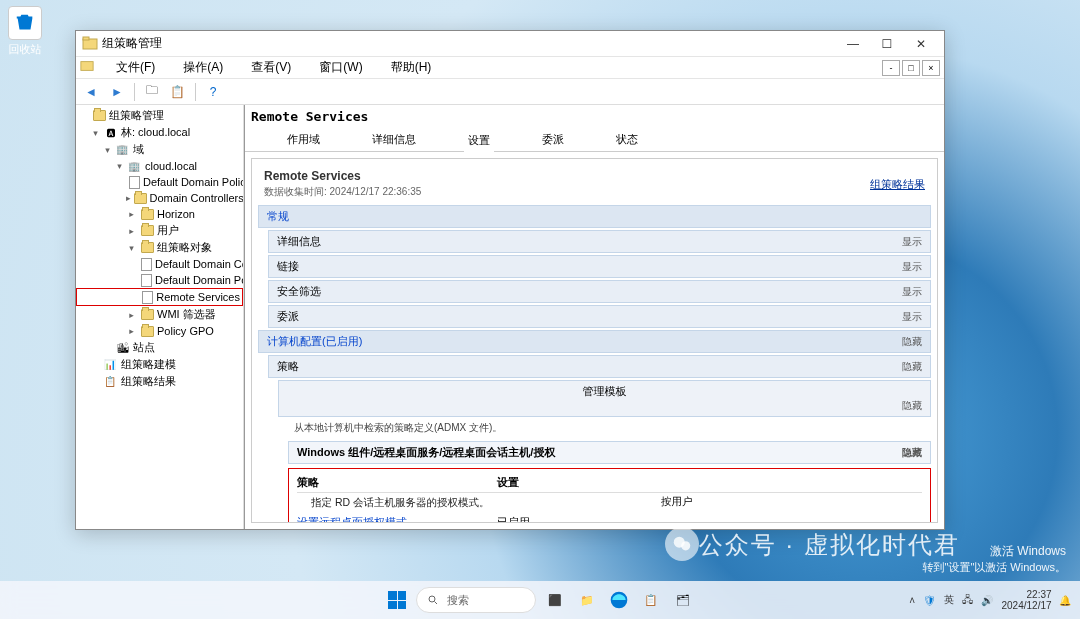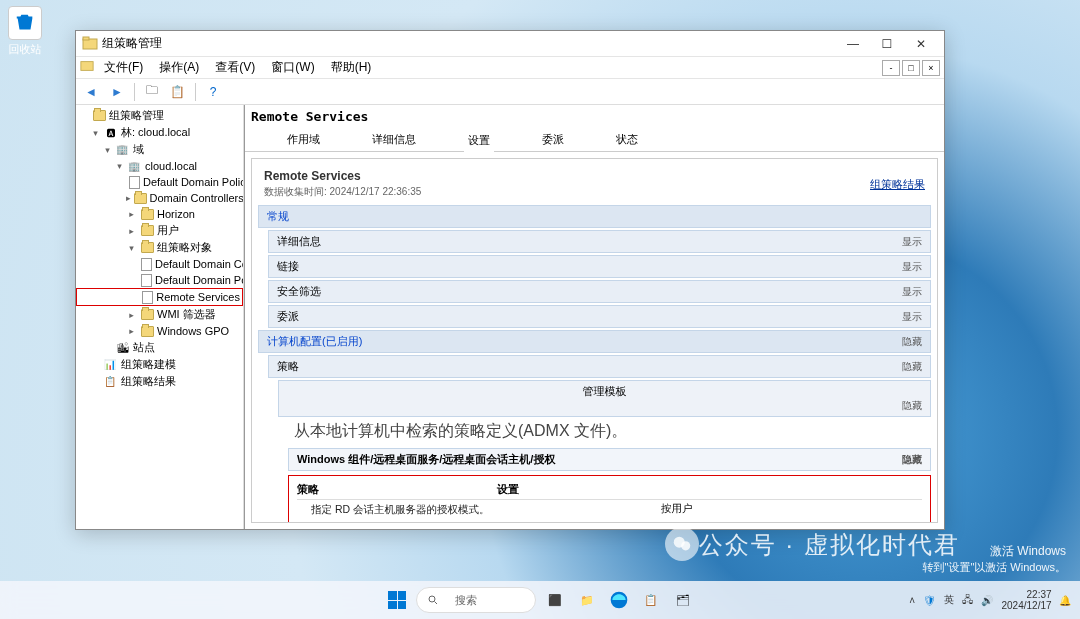--- a/index.html
+++ b/index.html
@@ -11,21 +11,21 @@
 .desktop-icon .ic svg { width:22px; height:22px; }
 
 
 .window { position: absolute; top: 30px; left: 75px; width: 870px; height: 500px; background: #fff; border: 1px solid #888; box-shadow: 0 4px 20px rgba(0,0,0,0.2); display:flex; flex-direction:column; }
 .titlebar { height: 26px; background:#fff; display:flex; align-items:center; padding: 0 6px; border-bottom:1px solid #e5e5e5; }
 .titlebar .ticon { width:16px; height:16px; margin-right:4px; }
 .titlebar .ttxt { flex:1; font-size:12px; }
 .winbtns { display:flex; gap:0; }
 .winbtn { width:34px; height:22px; display:flex; align-items:center; justify-content:center; font-size:12px; color:#333; }
 
-.menubar { height: 22px; display:flex; align-items:center; padding:0 4px; font-size:12px; gap:4px; border-bottom:1px solid #e5e5e5; }
+.menubar { height: 22px; display:flex; align-items:center; padding:0 4px; font-size:12px; gap:16px; border-bottom:1px solid #e5e5e5; }
 .menubar .mi { padding: 2px 6px; }
 .menubar-right { margin-left:auto; display:flex; }
 .menubar-right .sq { width:18px; height:16px; border:1px solid #aaa; margin-left:2px; font-size:9px; display:flex; align-items:center; justify-content:center; }
 
 .toolbar { height: 26px; display:flex; align-items:center; padding:2px 4px; gap:4px; border-bottom:1px solid #ddd; }
 .tbtn { width:22px; height:22px; display:flex; align-items:center; justify-content:center; border:1px solid transparent; font-size:12px; }
 .tsep { width:1px; height:18px; background:#ccc; margin:0 2px; }
 
 .body { flex:1; display:flex; overflow:hidden; }
 
@@ -65,21 +65,21 @@
 .prow.h { font-weight:bold; border-bottom:1px solid #ddd; }
 .plink { color:#0645cc; cursor:pointer; }
 .psub { margin-left:14px; font-size:10.5px; color:#222; padding:1px 0; }
 
 
 .taskbar { position:absolute; bottom:0; left:0; right:0; height:38px; background:rgba(243,246,252,0.85); backdrop-filter:blur(8px); display:flex; align-items:center; padding:0 8px; }
 .tcenter { position:absolute; left:50%; transform:translateX(-50%); display:flex; align-items:center; gap:6px; }
 .ticon2 { width:26px; height:26px; display:flex; align-items:center; justify-content:center; border-radius:4px; }
 .start { width:26px; height:26px; display:grid; grid-template:1fr 1fr/1fr 1fr; gap:1px; padding:4px; }
 .start div{ background:#0078d4; }
-.search { display:flex; align-items:center; background:#fff; border-radius:14px; padding:3px 10px; width:120px; height:26px; font-size:11px; color:#666; gap:16px; border:1px solid #ddd; }
+.search { display:flex; align-items:center; background:#fff; border-radius:14px; padding:3px 10px; width:120px; height:26px; font-size:11px; color:#666; gap:8px; border:1px solid #ddd; }
 .tright { margin-left:auto; display:flex; align-items:center; gap:8px; font-size:10px; color:#333; }
 .tright .stack { text-align:right; line-height:1.1; }
 
 
 .wm { position:absolute; right:14px; bottom:44px; color:rgba(255,255,255,0.92); font-size:11px; text-align:right; }
 .wm .t1 { font-size:12px; }
 .wechat { position:absolute; right:120px; bottom:58px; color:rgba(255,255,255,0.85); font-size:24px; display:flex; align-items:flex-end; gap:0; letter-spacing:2px; }
 .wechat .wicon { width:34px; height:34px; border-radius:50%; background:rgba(255,255,255,0.6); display:flex; align-items:center; justify-content:center; }
 
 
@@ -225,21 +225,21 @@
           <span class="nic">
             <div class="fico"></div>
           </span>
           <span>WMI 筛选器</span>
         </div>
       <div class="node ind4">
           <span class="exp">▸</span>
           <span class="nic">
             <div class="fico"></div>
           </span>
-          <span>Windows GPO</span>
+          <span>Policy GPO</span>
         </div>
       <div class="node ind2">
           <span class="exp"></span>
           <span class="nic">🏙</span>
           <span>站点</span>
         </div>
       <div class="node ind1">
           <span class="exp"></span>
           <span class="nic">📊</span>
           <span>组策略建模</span>
@@ -297,21 +297,21 @@
             <span class="r">隐藏</span>
           </div>
         <div class="bar sub">
             <span>策略</span>
             <span class="r">隐藏</span>
           </div>
         <div class="bar sub2">
             <span>管理模板</span>
             <span class="r">隐藏</span>
           </div>
-        <div style="margin-left:30px; padding:4px 6px; font-size:16px; color:#444;">从本地计算机中检索的策略定义(ADMX 文件)。</div>
+        <div style="margin-left:30px; padding:4px 6px; font-size:10px; color:#444;">从本地计算机中检索的策略定义(ADMX 文件)。</div>
 
         <div class="bar" style="margin-left:30px; background:#f2f5fa; font-weight:bold;">
             <span>Windows 组件/远程桌面服务/远程桌面会话主机/授权</span>
             <span class="r">隐藏</span>
           </div>
 
         <div class="policybox" style="margin-left:30px;">
           <div class="prow h">
             <div>策略</div>
               <div>设置</div>

